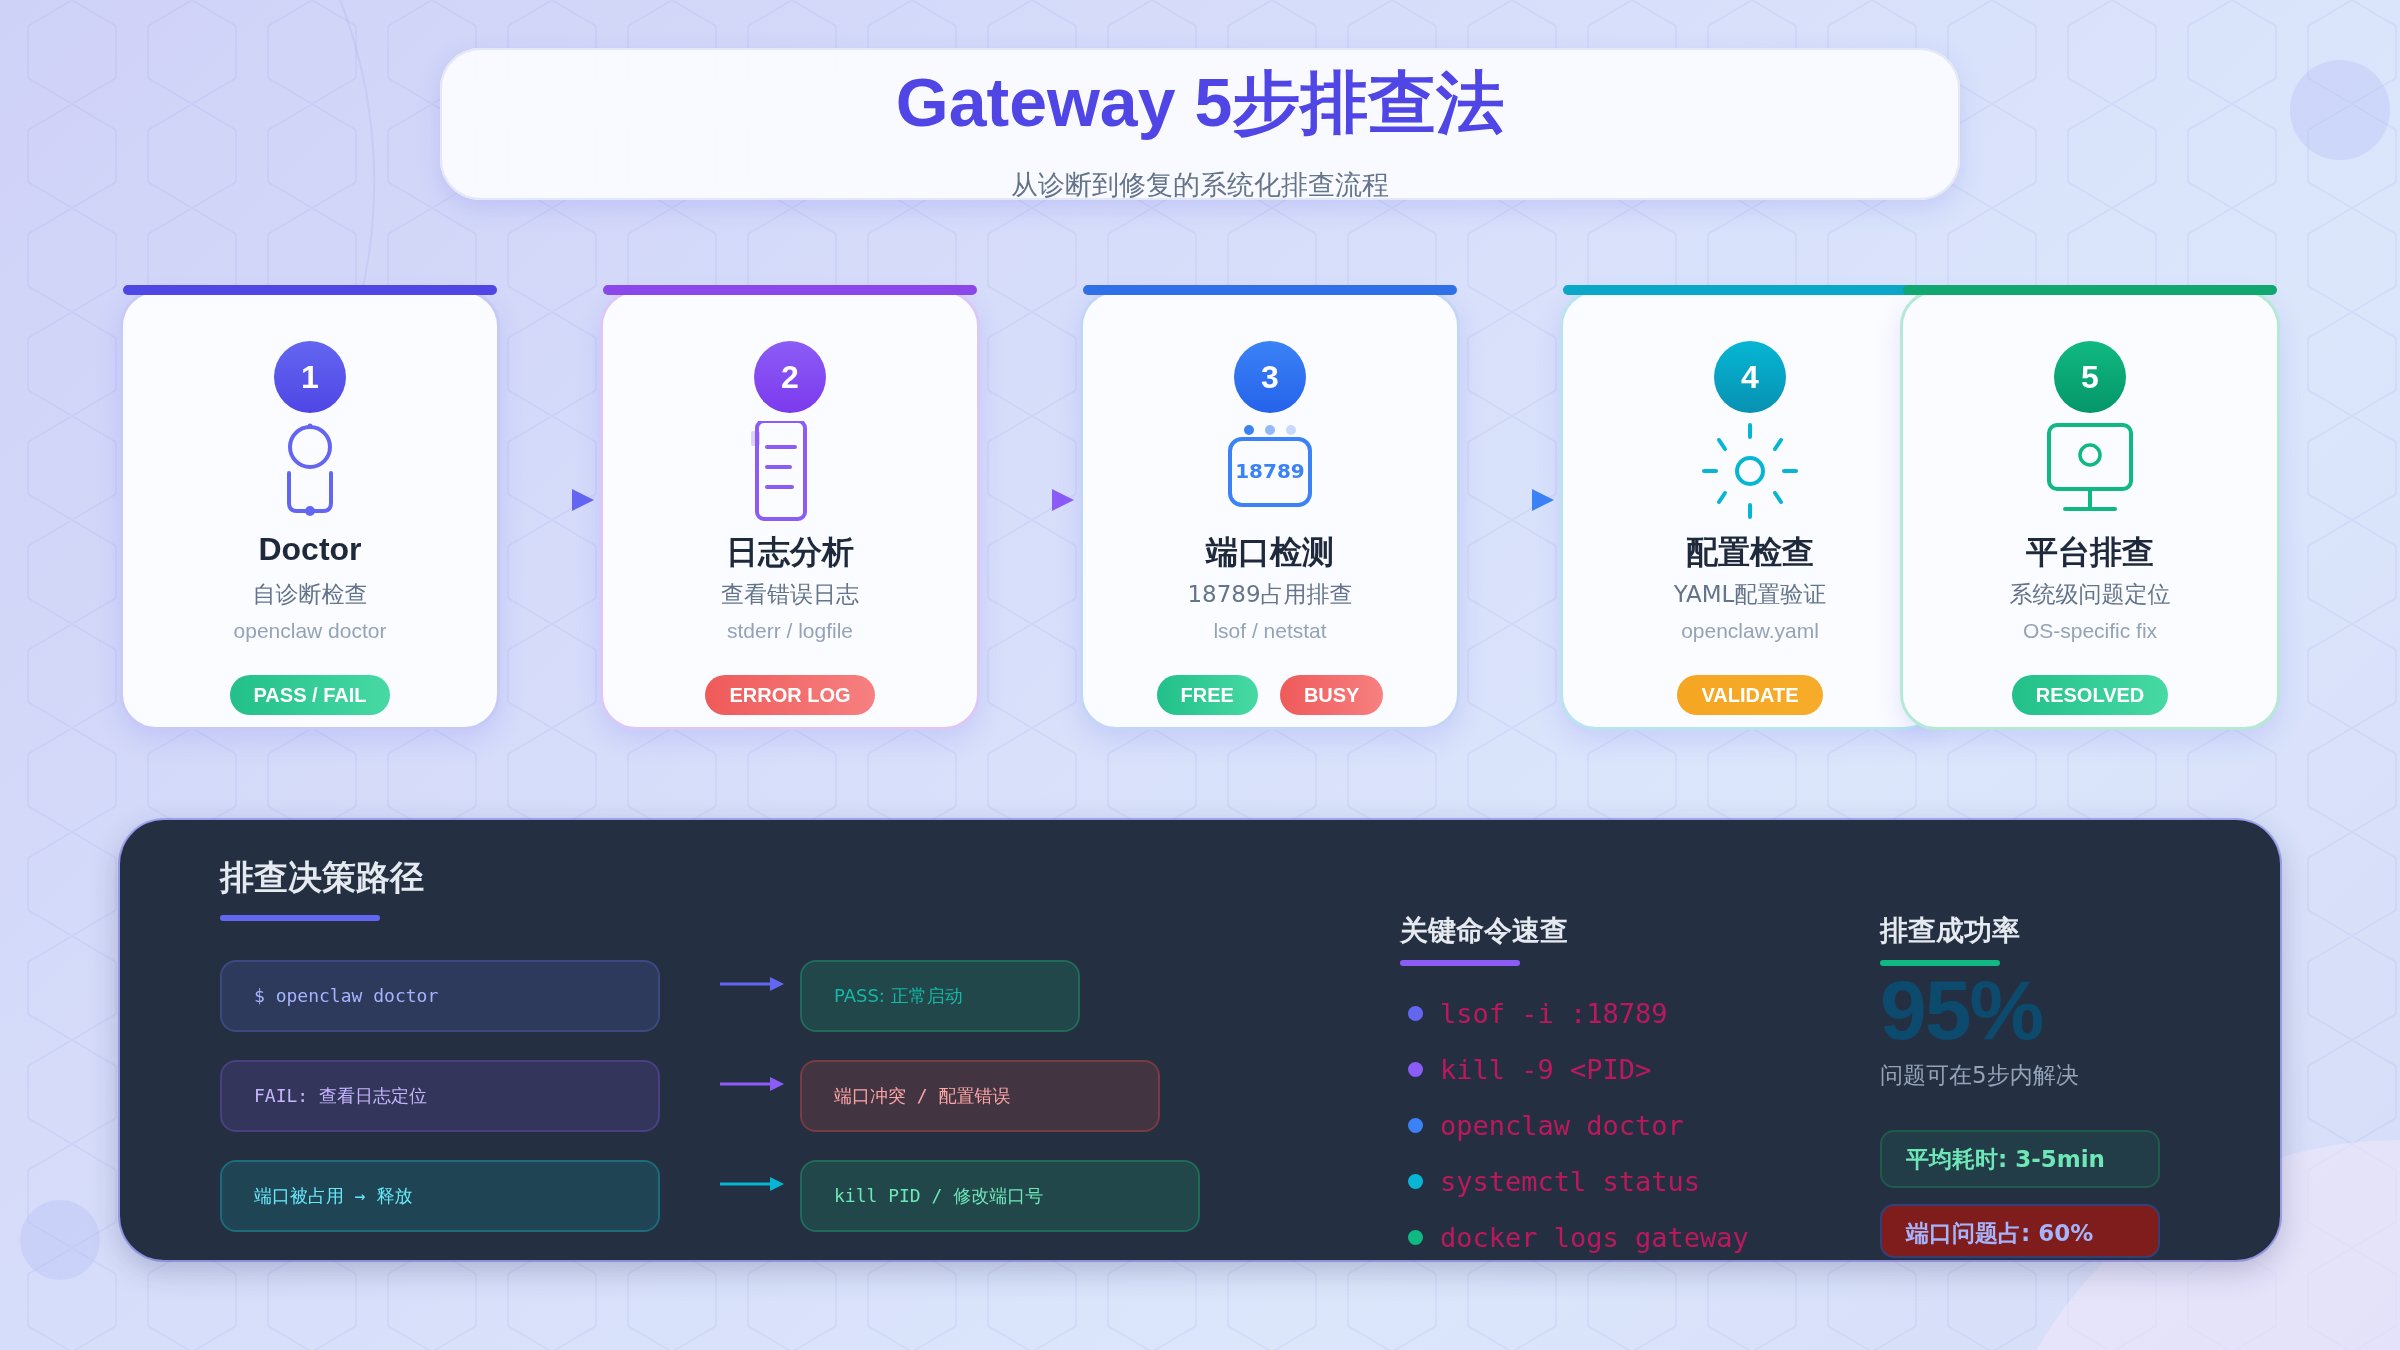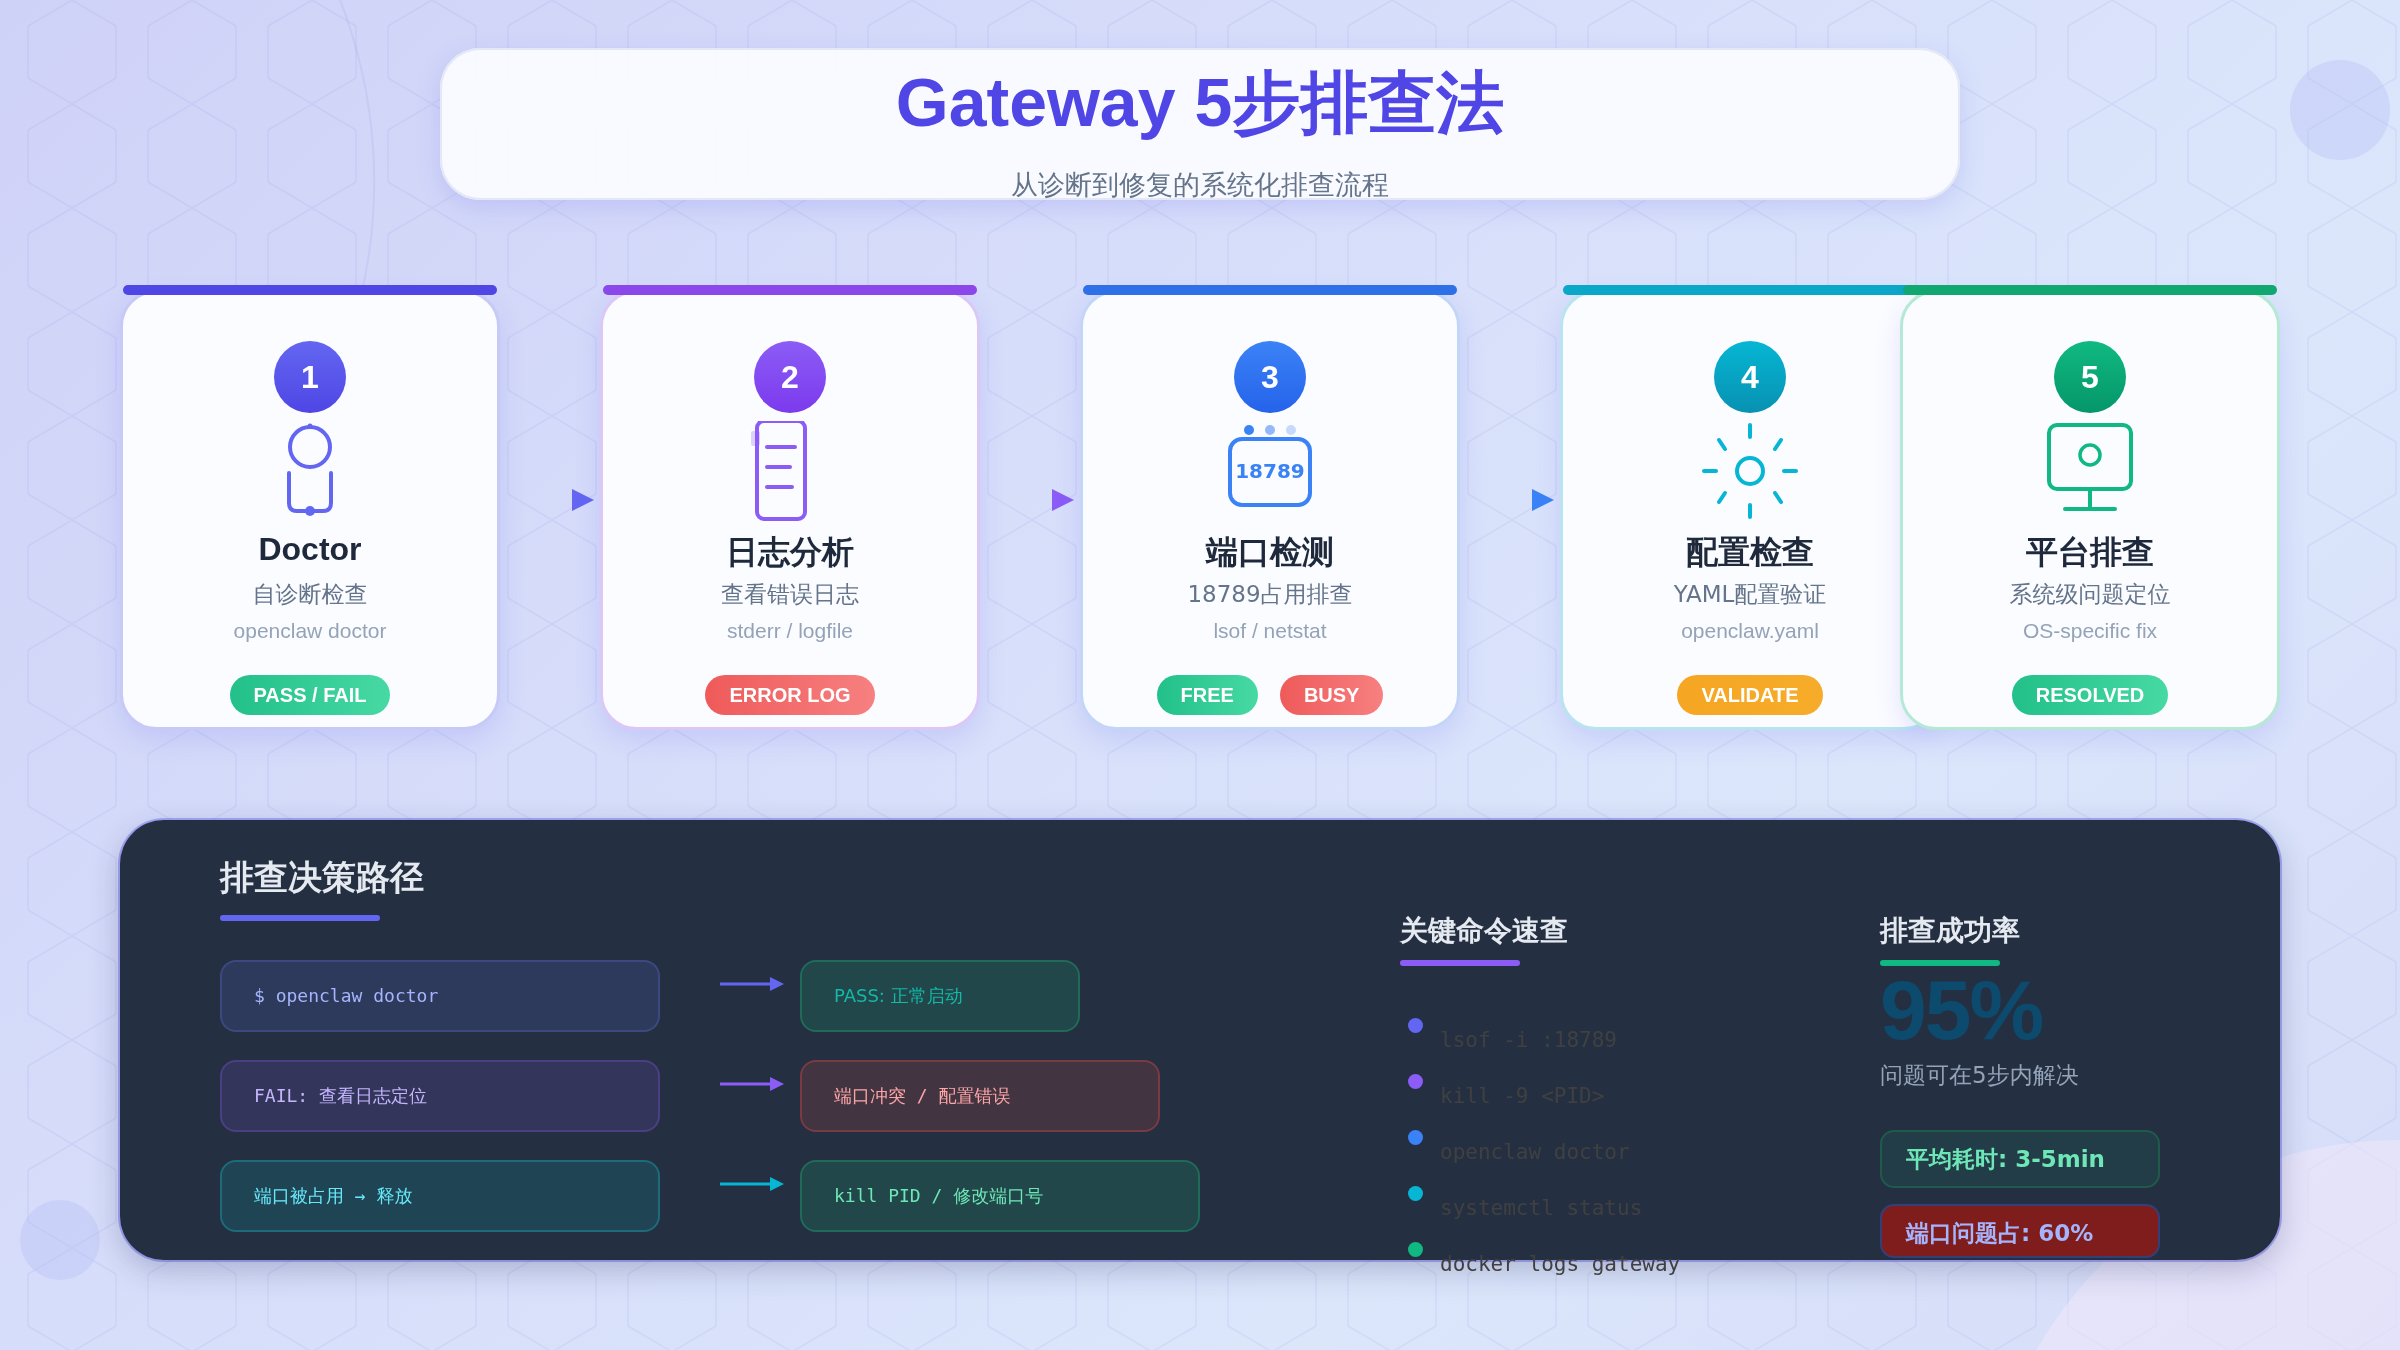--- a/index.html
+++ b/index.html
@@ -72,21 +72,21 @@
 
   .flow-box {
     position: absolute; height: 72px; border-radius: 16px; border: 2px solid;
     font-family: "DejaVu Sans Mono", monospace; font-size: 18px; line-height: 68px; padding-left: 32px;
   }
   .flow-arrow { position: absolute; width: 66px; height: 20px; }
 
   .cmd-list { position: absolute; left: 1286px; top: 1000px; }
   .cmd-item { position: absolute; left: 0; display: flex; align-items: center; white-space: nowrap; }
   .cmd-item .dot { width: 15px; height: 15px; border-radius: 50%; margin-right: 17px; }
-  .cmd-item .txt { font-family: "DejaVu Sans Mono", monospace; font-size: 21px; color: #404040; margin-top: 30px; }
+  .cmd-item .txt { font-family: "DejaVu Sans Mono", monospace; font-size: 27px; color: #be185d; }
 
   .big-pct { position: absolute; font-size: 84px; font-weight: 700; color: #0c4a6e; letter-spacing: -2px; }
   .pct-caption { position: absolute; font-size: 23px; color: #94a3b8; font-family: "DejaVu Sans", sans-serif; }
   .stat-box {
     position: absolute; width: 280px; height: 58px; border-radius: 14px; border: 2px solid;
     font-size: 23px; font-weight: 700; line-height: 54px; padding-left: 24px; font-family: "DejaVu Sans", sans-serif;
   }
 </style>
 </head>
 <body>

